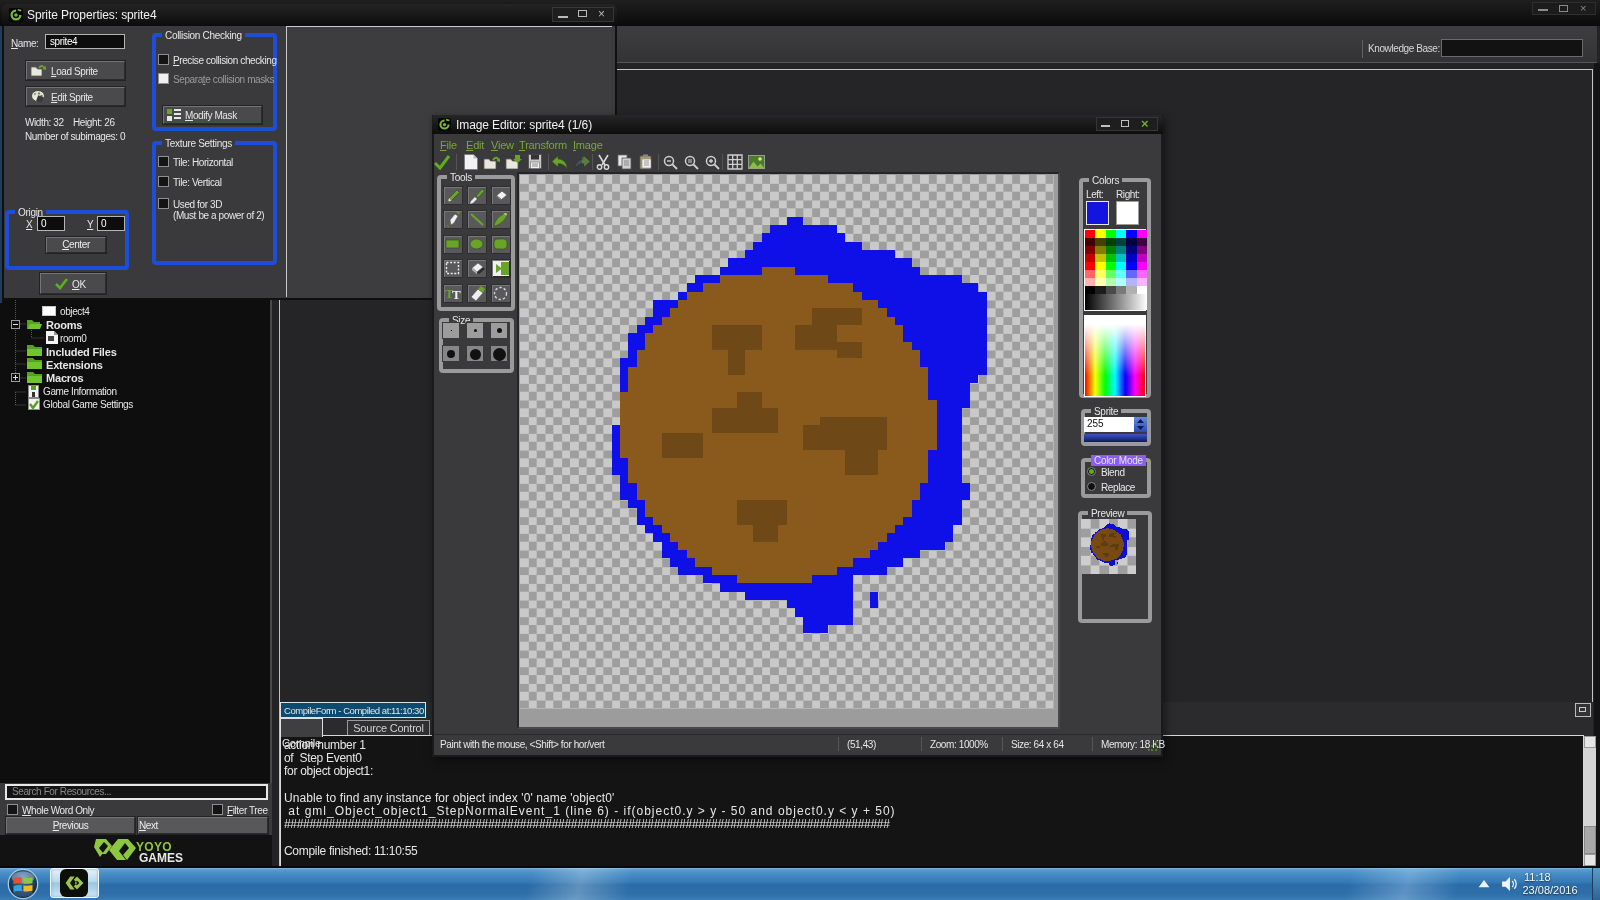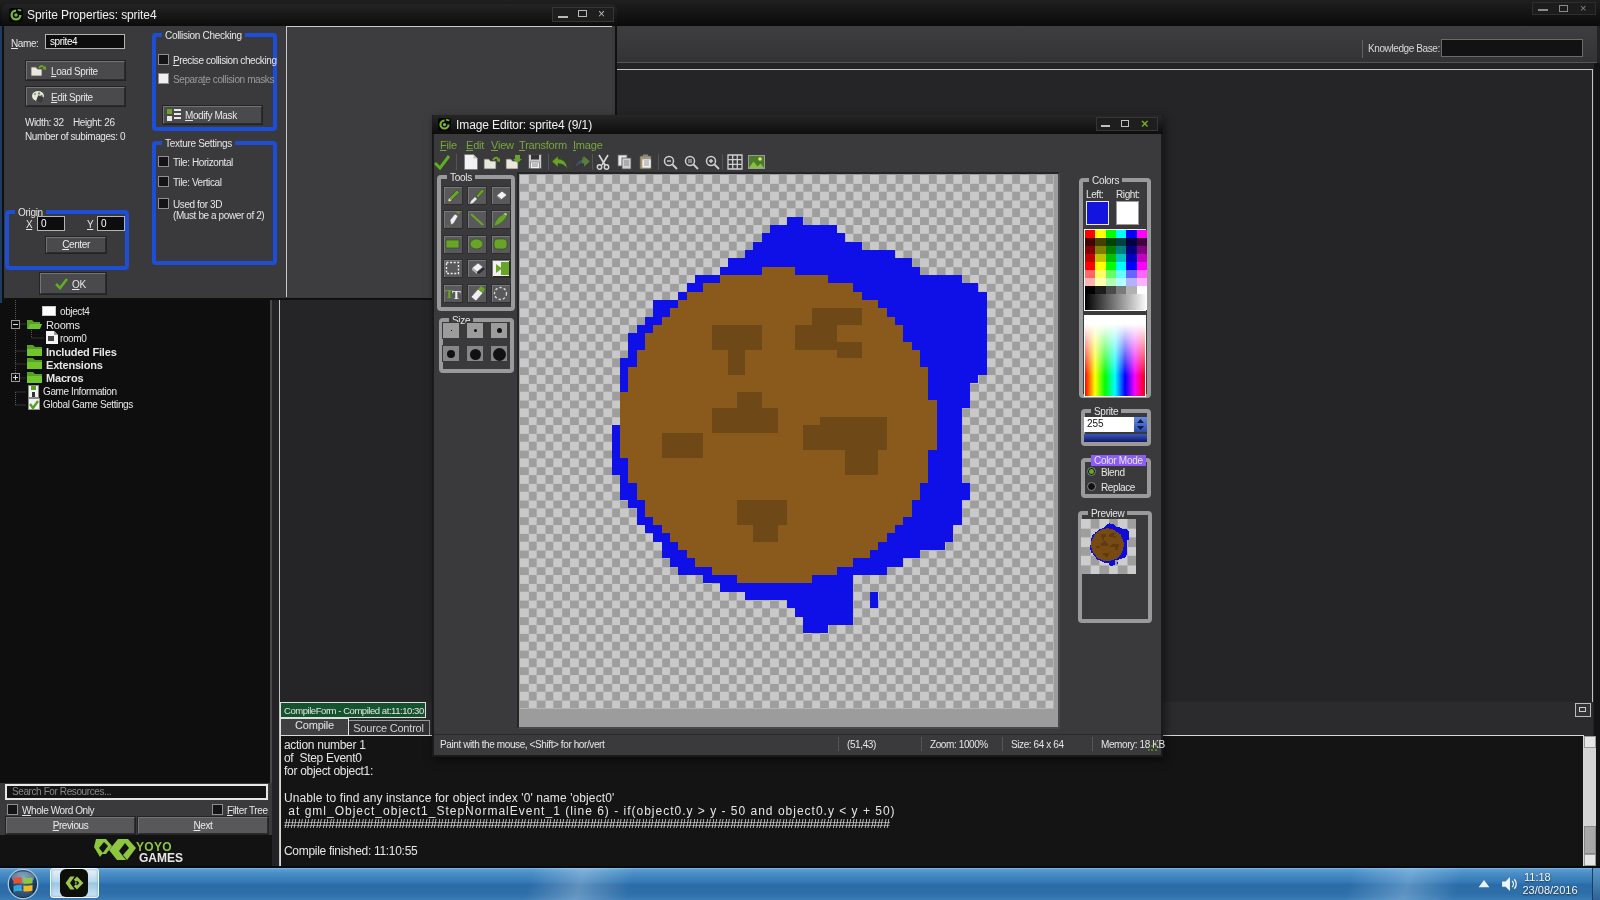--- a/index.html
+++ b/index.html
@@ -70,57 +70,57 @@
     </svg>
 <div class="abs" style="left:28px;top:385px;width:11px;height:13px;background:#f2f2f2;border:1px solid #888"></div>
 <div class="abs" style="left:31px;top:386px;width:5px;height:4px;background:#58a020"></div>
 <div class="abs" style="left:32px;top:392px;width:3px;height:5px;background:#333"></div>
 <div class="abs" style="left:28px;top:398px;width:12px;height:12px;background:#f2f2f2;border:1px solid #888"></div>
 <svg class="abs" width="10" height="9" viewBox="0 0 10 9" style="left:29px;top:400px">
       <path fill="none" stroke="#58a020" stroke-width="2.4" d="M1 4l3 4L9 1"></path>
     </svg>
 
 <div class="abs t10" style="left:60px;top:306px">object4</div>
-<div class="abs t11" style="left:46px;top:319px;font-weight:normal">Rooms</div>
+<div class="abs t11" style="left:46px;top:319px;font-weight:bold">Rooms</div>
 <div class="abs t10" style="left:60px;top:333px">room0</div>
 <div class="abs t11" style="left:46px;top:346px;font-weight:bold">Included Files</div>
 <div class="abs t11" style="left:46px;top:359px;font-weight:bold">Extensions</div>
 <div class="abs t11" style="left:46px;top:372px;font-weight:bold">Macros</div>
 <div class="abs t10" style="left:43px;top:386px">Game Information</div>
 <div class="abs t10" style="left:43px;top:399px">Global Game Settings</div>
 </div>
 
 <div class="abs" style="left:0;top:783px;width:272px;height:52px;background:#3a3a3c"></div>
 <div class="abs" style="left:5px;top:784px;width:263px;height:16px;background:#141414;border:2px solid #e8e8e8"></div>
 <div class="abs t10" style="left:12px;top:786px;color:#8a8a8a">Search For Resources...</div>
 <div class="abs cb" style="left:7px;top:804px"></div>
 <div class="abs t10" style="left:22px;top:805px"><u>W</u>hole Word Only</div>
 <div class="abs cb" style="left:212px;top:804px"></div>
 <div class="abs t10" style="left:227px;top:805px"><u>F</u>ilter Tree</div>
 <div class="abs btn t10" style="left:6px;top:817px;width:129px;height:17px;text-align:center;line-height:15px;background:#58585a"><u>P</u>revious</div>
-<div class="abs btn t10" style="left:138px;top:817px;width:130px;height:17px;text-align:center;line-height:15px;background:#58585a"><u>N</u>ext</div>
+<div class="abs btn t10" style="left:138px;top:817px;width:130px;height:17px;text-align:left;line-height:15px;background:#58585a"><u>N</u>ext</div>
 <div class="abs" style="left:0;top:835px;width:272px;height:33px;background:#121212"></div>
 <div id="yoyo">
 <svg class="abs" width="42" height="25" viewBox="0 0 42 25" style="left:94px;top:839px">
 <g fill="#8dc63f">
         <path d="M2 0h10l6 7-6 8H8l6-8-4-4-5 6 4 5-3 4L0 8z"></path>
         <path d="M24 0h10l8 9-9 12-4-5 6-7-4-5-6 8 7 9h-9l-8-10z"></path>
         <path d="M20 14l3 4-3 4-3-4z" opacity="0"></path>
       </g>
 </svg>
 <div class="abs" style="left:136px;top:840px;font-size:12px;font-weight:bold;color:#8dc63f;letter-spacing:0.3px">YOYO</div>
 <div class="abs" style="left:139px;top:851px;font-size:12px;font-weight:bold;color:#e8e8e8;letter-spacing:0px">GAMES</div>
 </div>
 
 <div id="compile">
 <div class="abs" style="left:280px;top:702px;width:1313px;height:166px;background:#2b2b2d"></div>
-<div class="abs" style="left:280px;top:702px;width:146px;height:16px;background:#14532d;border:1px solid #e0e0e0;padding:2px 0 0 3px;font-size:9.5px;letter-spacing:-0.45px;white-space:nowrap;overflow:hidden">CompileForm - Compiled at:11:10:30</div>
+<div class="abs" style="left:280px;top:702px;width:146px;height:16px;background:#0c4a6e;border:1px solid #e0e0e0;padding:2px 0 0 3px;font-size:9.5px;letter-spacing:-0.45px;white-space:nowrap;overflow:hidden">CompileForm - Compiled at:11:10:30</div>
 <div class="abs" style="left:1575px;top:703px;width:16px;height:14px;background:#333335;border:1px solid #bbb"></div>
 <div class="abs" style="left:1579px;top:707px;width:7px;height:5px;border:1px solid #ccc"></div>
-<div class="abs t11" style="left:280px;top:718px;width:69px;height:17px;background:#3f3f41;border:1px solid #e0e0e0;border-bottom:none;text-align:center;padding-top:0;z-index:2">Compile</div>
+<div class="abs t11" style="left:280px;top:718px;width:43px;height:17px;background:#3f3f41;border:1px solid #e0e0e0;border-bottom:none;text-align:center;padding-top:18px;z-index:2">Compile</div>
 <div class="abs t11" style="left:347px;top:720px;width:83px;height:15px;background:#303032;border:1px solid #9a9a9a;border-bottom:none;text-align:center;padding-top:1px;color:#d0d0d0">Source Control</div>
 <div class="abs" style="left:280px;top:735px;width:1304px;height:132px;background:#141414;border:1px solid #d8d8d8"></div>
 <div class="abs" style="left:284px;top:739px;line-height:13.2px;white-space:pre;font-size:12px;letter-spacing:-0.3px">action number 1
 of  Step Event0
 for object object1:
 
 <span style="letter-spacing:0.1px">Unable to find any instance for object index '0' name 'object0'</span>
 <span style="letter-spacing:1.0px"> at gml_Object_object1_StepNormalEvent_1 (line 6) - if(object0.y &gt; y - 50 and object0.y &lt; y + 50)</span>
 ###############################################################################################
 
@@ -220,21 +220,21 @@
 
 <div id="imageeditor">
 <div class="abs" style="left:432px;top:115px;width:731px;height:642px;background:#3a3a3c;border:2px solid #1a1a1a;border-top:none;box-shadow:2px 3px 8px rgba(0,0,0,0.5)"></div>
 <div class="abs" style="left:432px;top:115px;width:731px;height:19px;background:linear-gradient(#262626,#0d0d0d);border-radius:4px 4px 0 0"></div>
 <svg class="abs" width="13" height="13" viewBox="0 0 16 16" style="left:438px;top:118px">
       <rect width="16" height="16" rx="3" fill="#060606"></rect>
       <path fill="none" stroke="#7ab82e" stroke-width="2.6" d="M8 3a5 5 0 1 0 5 5"></path>
       <circle cx="8" cy="8" r="2" fill="#7ab82e"></circle>
       <path stroke="#7ab82e" stroke-width="2" d="M10 2l4 1"></path>
     </svg>
-<div class="abs" style="left:456px;top:118px;font-size:12px;color:#f0f0f0;letter-spacing:-0.1px">Image Editor: sprite4 (9/1)</div>
+<div class="abs" style="left:456px;top:118px;font-size:12px;color:#f0f0f0;letter-spacing:-0.1px">Image Editor: sprite4 (1/6)</div>
 <div class="abs" style="left:1096px;top:117px;width:62px;height:14px;background:#1e1e1e;border:1px solid #363636"></div>
 <div class="abs" style="left:1101px;top:125px;width:9px;height:2px;background:#c0c0c0"></div>
 <div class="abs" style="left:1121px;top:120px;width:8px;height:7px;border:1.5px solid #c0c0c0"></div>
 <div class="abs" style="left:1141px;top:117px;color:#6fae2a;font-size:13px;line-height:13px;font-weight:bold">×</div>
 
 <div class="abs t11" style="left:440px;top:139px;color:#78a73c"><u>F</u>ile</div>
 <div class="abs t11" style="left:466px;top:139px;color:#78a73c"><u>E</u>dit</div>
 <div class="abs t11" style="left:491px;top:139px;color:#78a73c"><u>V</u>iew</div>
 <div class="abs t11" style="left:519px;top:139px;color:#78a73c"><u>T</u>ransform</div>
 <div class="abs t11" style="left:573px;top:139px;color:#78a73c"><u>I</u>mage</div>

